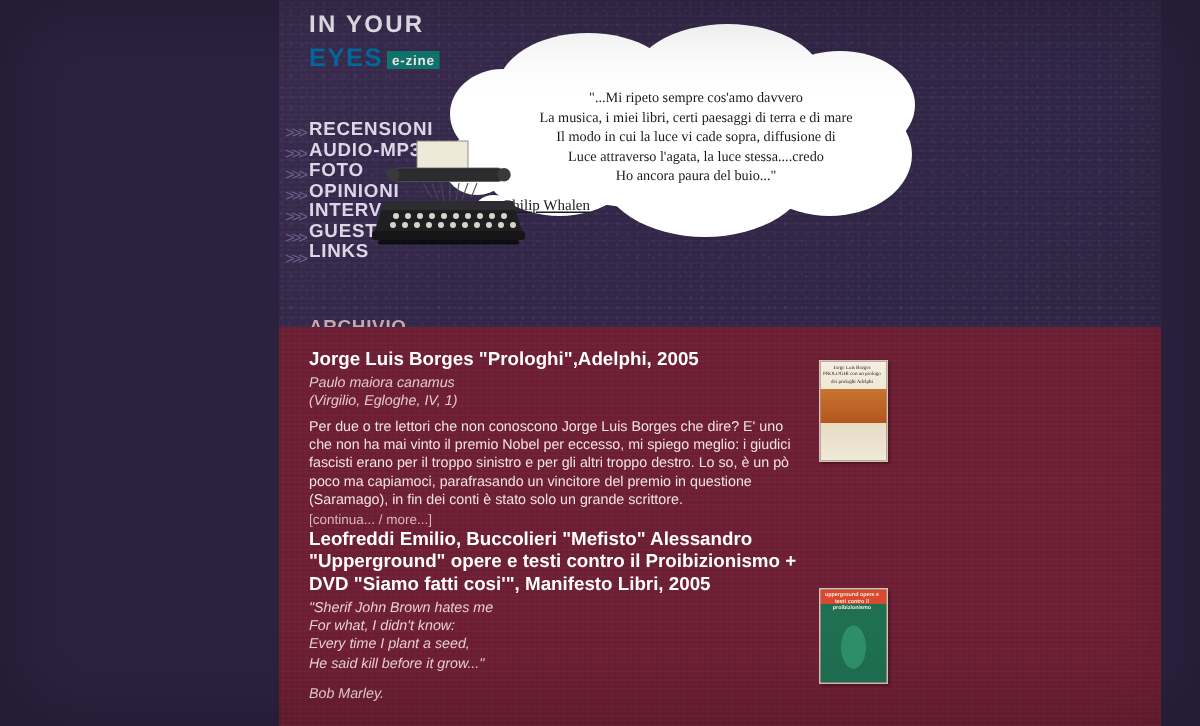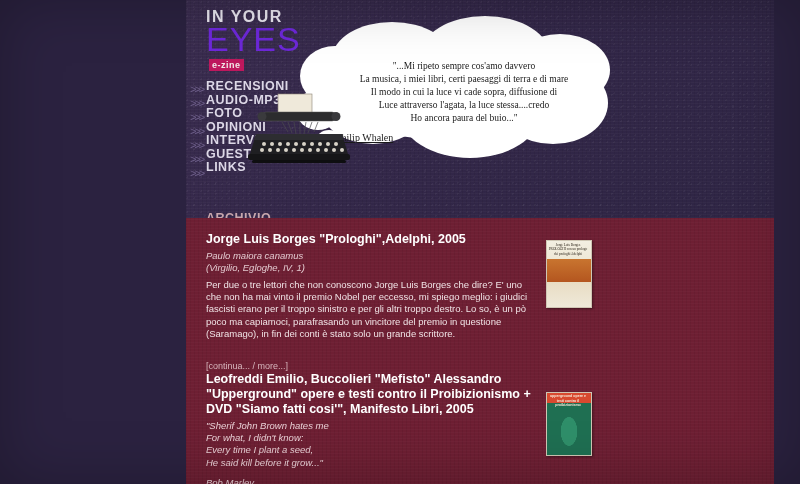--- a/index.html
+++ b/index.html
@@ -63,31 +63,31 @@
   }
   .logo-line1 {
     color: #e9e6ef;
     font-weight: bold;
     font-size: 16px;
     letter-spacing: 1.5px;
     line-height: 18px;
     font-family: "Liberation Sans", sans-serif;
   }
   .logo-line2 {
-    color: #6d28d9;
-    font-weight: normal;
-    font-size: 34px;
+    color: #0369a1;
+    font-weight: bold;
+    font-size: 17px;
     letter-spacing: 1px;
     line-height: 26px;
     position: relative;
     display: inline-block;
   }
   .logo-badge {
     display: inline-block;
-    background: #be185d;
+    background: #0f766e;
     color: #f1e8e8;
     font-size: 9px;
     font-weight: bold;
     padding: 1px 3px;
     vertical-align: middle;
     margin-left: 3px;
     letter-spacing: 0.5px;
   }
 
   
@@ -190,21 +190,21 @@
     color: #e3c9cf;
     font-style: italic;
     font-size: 9.5px;
     line-height: 12px;
     margin-bottom: 5px;
   }
   .article-body {
     color: #f0e2e5;
     font-size: 9.5px;
     line-height: 12.2px;
-    margin-bottom: 20px;
+    margin-bottom: 0;
   }
   .article-more {
     color: #d8b7be;
     font-size: 9px;
     line-height: 12px;
     margin-bottom: 0;
     cursor: pointer;
   }
   .quote-block {
     color: #e9cfd5;

